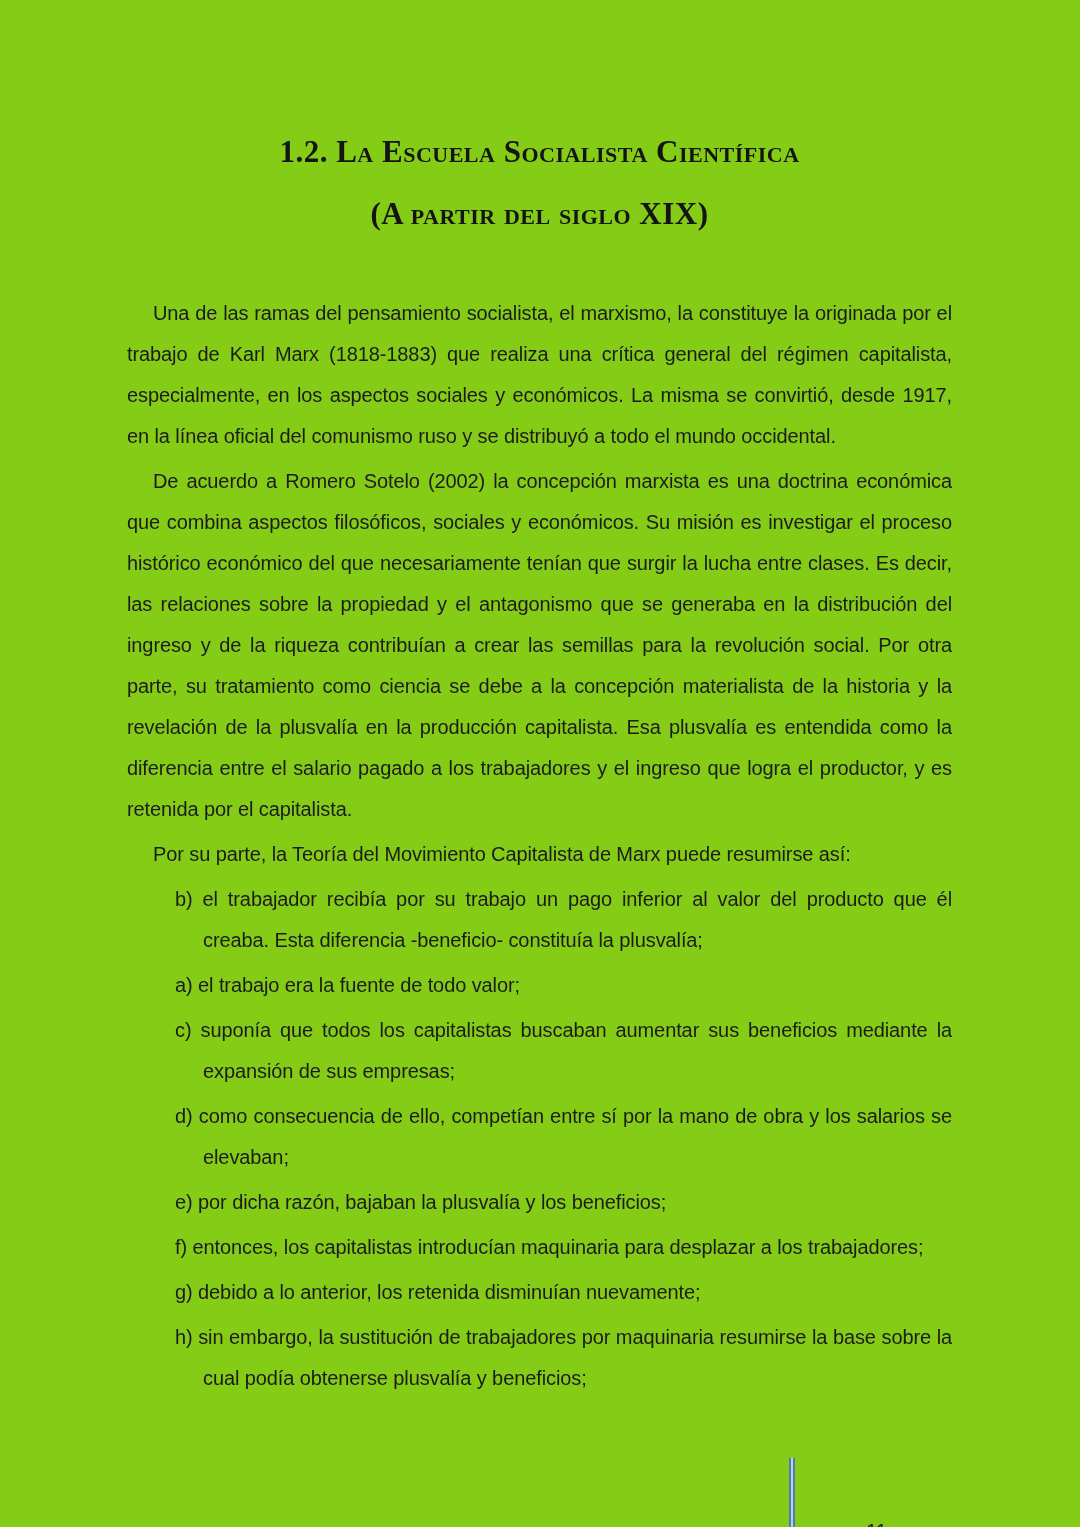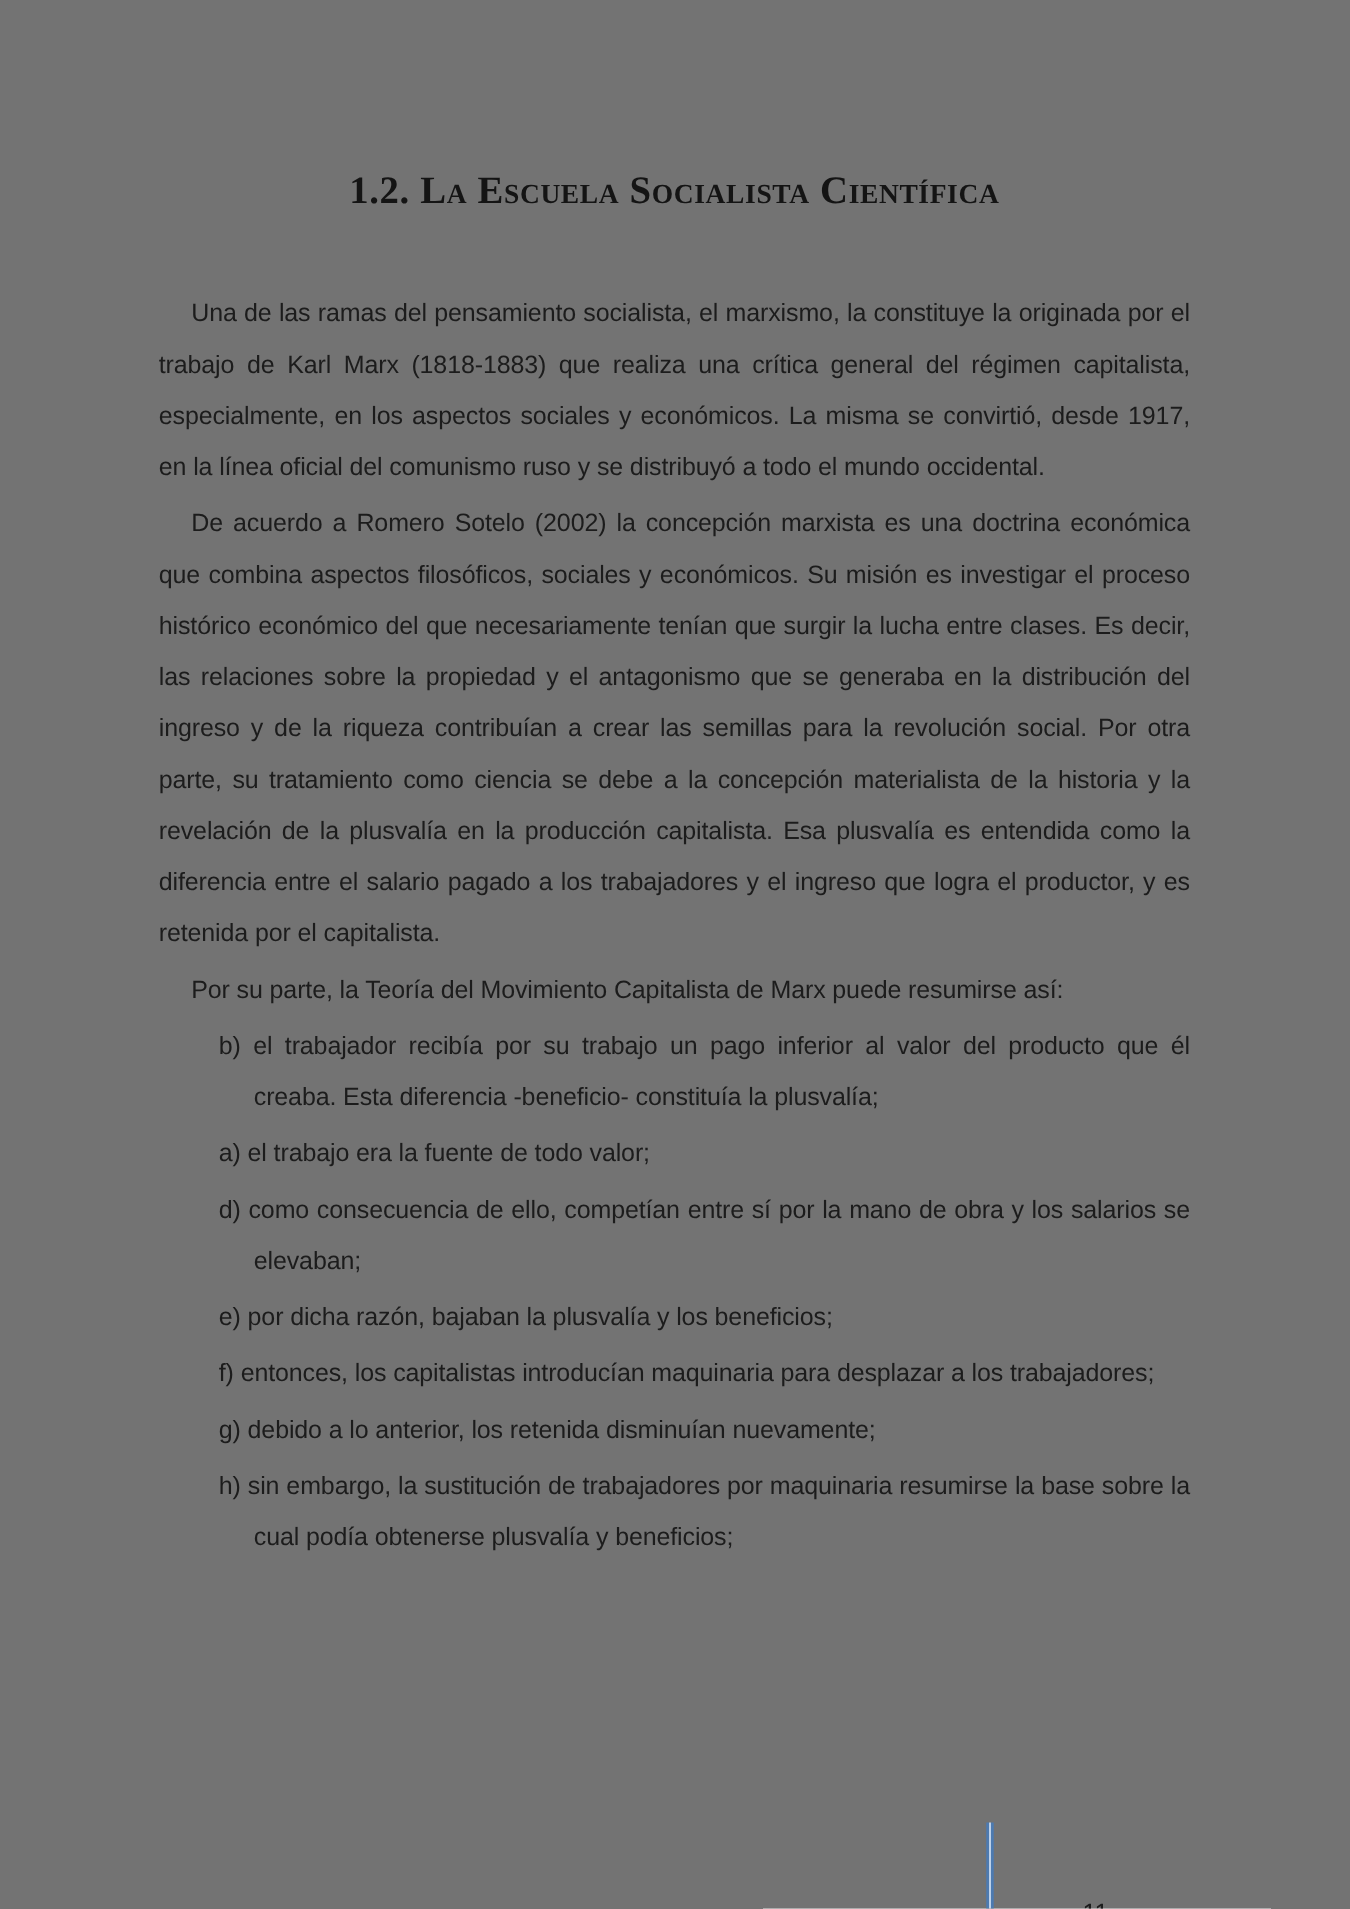--- a/index.html
+++ b/index.html
@@ -1,20 +1,20 @@
 <!DOCTYPE html>
 <html><head>
 <meta charset="utf-8">
 <style>
   html, body { margin: 0; padding: 0; background: #ffffff; }
   .page {
     position: relative;
     width: 1080px;
     height: 1527px;
-    background: #737373;
+    background: #84cc16;
     overflow: hidden;
     font-family: "Liberation Sans", sans-serif;
     color: #1c1c1c;
   }
   .content {
     position: absolute;
     left: 127px;
     right: 128px;
     top: 0;
   }
@@ -68,33 +68,35 @@
   }
 </style>
 </head>
 <body>
 
 <div class="page">
   <div class="content">
 
     <div class="doc-title">
       <div>1.2. La Escuela Socialista Científica</div>
+      <div>(A partir del siglo XIX)</div>
     </div>
 
     <div class="body-text">
 
       <p class="para para-first"><span>Una de las ramas del pensamiento socialista, el marxismo, la constituye la originada por el trabajo de </span><span class="u">Karl Marx</span><span> (1818-1883) que realiza una crítica general del régimen capitalista, especialmente, en los aspectos sociales y económicos.  La misma se convirtió, desde 1917, en la línea oficial del comunismo ruso y se distribuyó a todo el mundo occidental.</span></p>
 
       <p class="para">De acuerdo a Romero Sotelo (2002) la concepción marxista es una doctrina económica que combina aspectos filosóficos, sociales y económicos. Su misión es investigar el proceso histórico económico del que necesariamente tenían que surgir la lucha entre clases. Es decir, las relaciones sobre la propiedad y el antagonismo que se generaba en la distribución del ingreso y de la riqueza contribuían a crear las semillas para la revolución social. Por otra parte, su tratamiento como ciencia se debe a la concepción materialista de la historia y la revelación de la plusvalía en la producción capitalista. Esa plusvalía es entendida como la diferencia entre el salario pagado a los trabajadores y el ingreso que logra el productor, y es retenida por el capitalista.</p>
 
       <p class="para">Por su parte, la Teoría del Movimiento Capitalista de Marx puede resumirse así:</p>
 
       <div class="list">
         <div class="list-item"><span>b)</span> <span>el trabajador recibía por su trabajo un pago inferior al valor del producto que él creaba. Esta diferencia -beneficio- constituía la plusvalía;</span></div>
         <div class="list-item"><span>a)</span> <span>el trabajo era la fuente de todo valor;</span></div>
+        <div class="list-item"><span>c)</span> <span>suponía que todos los capitalistas buscaban aumentar sus beneficios mediante la expansión de sus empresas;</span></div>
         <div class="list-item"><span>d)</span> <span>como consecuencia de ello, competían entre sí por la mano de obra y los salarios se elevaban;</span></div>
         <div class="list-item"><span>e)</span> <span>por dicha razón, bajaban la plusvalía y los beneficios;</span></div>
         <div class="list-item"><span>f)</span> <span>entonces, los capitalistas introducían maquinaria para desplazar a los trabajadores;</span></div>
         <div class="list-item"><span>g)</span> <span>debido a lo anterior, los retenida disminuían nuevamente;</span></div>
         <div class="list-item"><span>h)</span> <span>sin embargo, la sustitución de trabajadores por maquinaria resumirse la base sobre la cual podía obtenerse plusvalía y beneficios;</span></div>
       </div>
 
     </div>
   </div>
 

